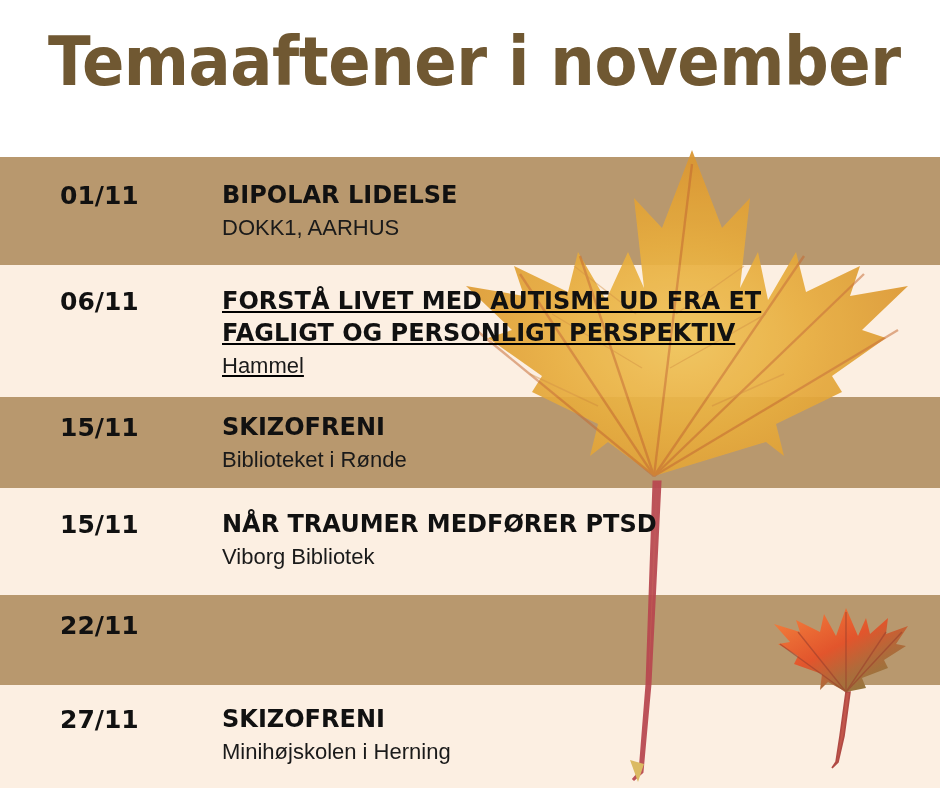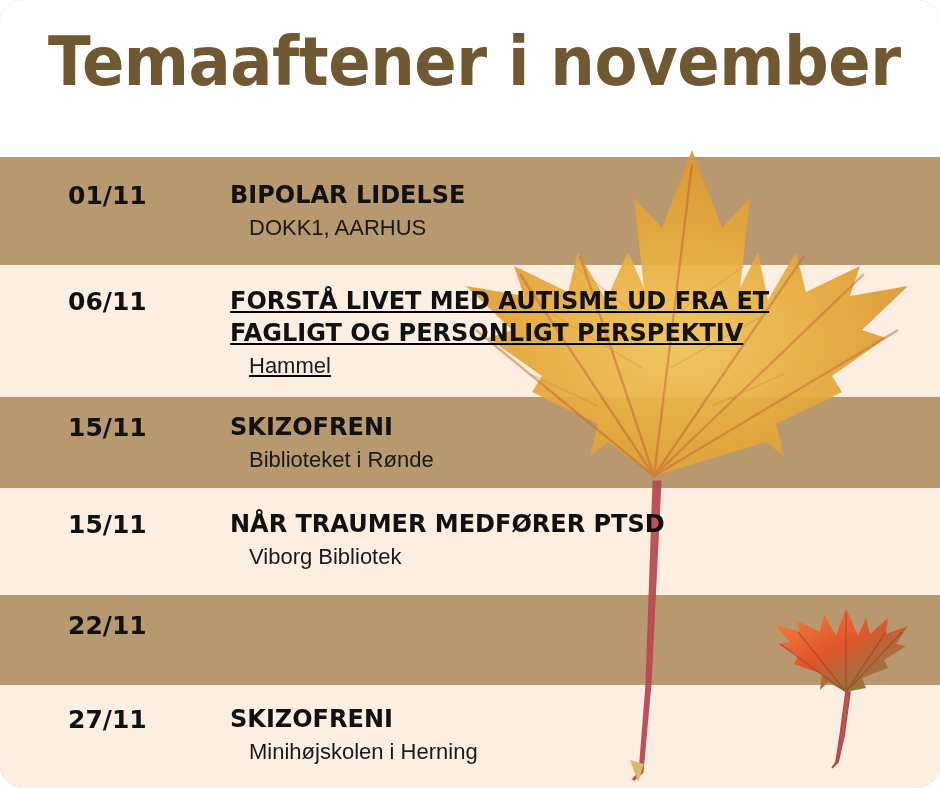--- a/index.html
+++ b/index.html
@@ -10,21 +10,20 @@
   }
   body {
     font-family: "Liberation Sans", sans-serif;
   }
   #poster {
     position: relative;
     width: 940px;
     height: 788px;
     overflow: hidden;
     background: #f9a8d4;
-    border-radius: 23px;
   }
 
   
   .header {
     position: absolute;
     left: 0; top: 0;
     width: 940px;
     height: 157px;
     background: #ffffff;
     z-index: 1;
@@ -88,21 +87,21 @@
   
   .rows {
     position: absolute;
     left: 0; top: 157px;
     width: 940px;
     height: 631px;
     z-index: 3;
   }
   .row {
     position: absolute;
-    left: 8px;
+    left: 0;
     width: 868px;
   }
   .row-date {
     position: absolute;
     left: 60px;
     font-family: "DejaVu Sans", sans-serif;
     font-weight: bold;
     font-size: 25px;
     letter-spacing: 0px;
     color: #111111;
@@ -125,21 +124,20 @@
     transform-origin: left top;
   }
   .row-venue {
     font-family: "Liberation Sans", sans-serif;
     font-weight: normal;
     font-size: 22px;
     line-height: 1.25;
     color: #1a1a1a;
     margin-top: 3px;
     white-space: nowrap;
-    margin-left: 19px;
   }
 </style>
 </head>
 <body>
 
 <div id="poster">
 
   <div class="bands">
       <div class="band tan" style="top: 0px; height: 108px;"></div>
       <div class="band cream" style="top: 108px; height: 132px;"></div>

